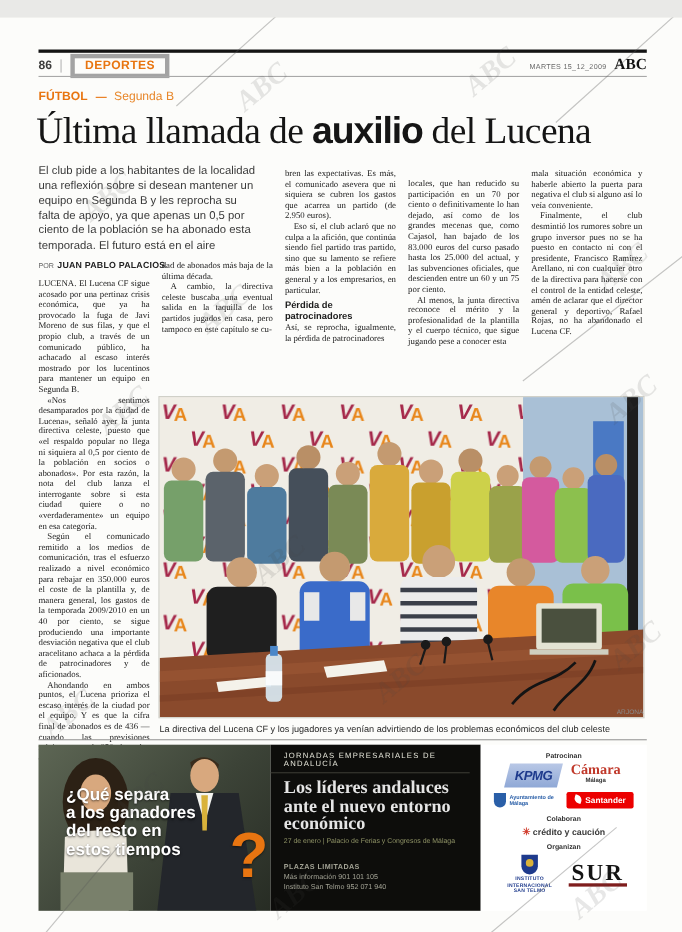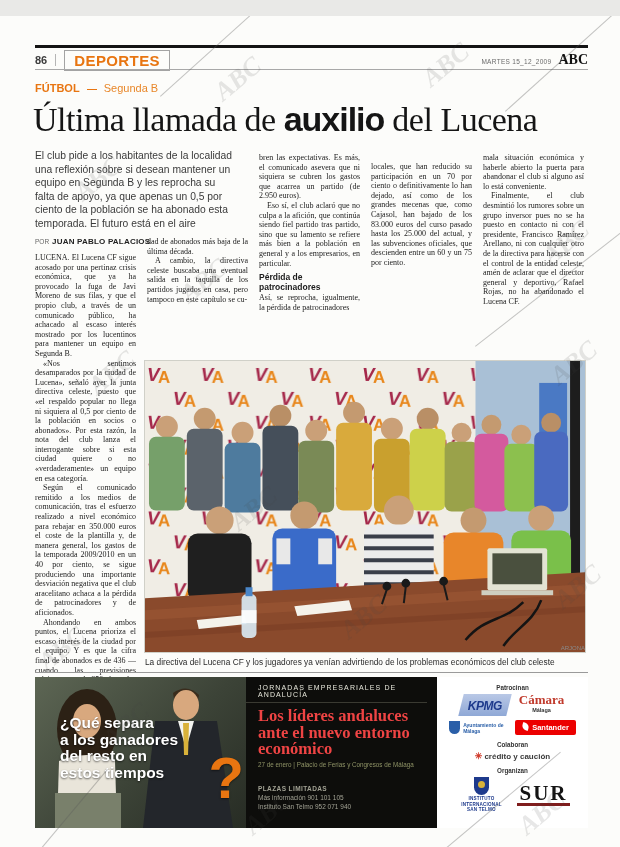--- a/index.html
+++ b/index.html
@@ -3,21 +3,21 @@
 <meta charset="utf-8">
 <style>
   html,body{margin:0;padding:0;background:#e9e9e7;}
   .page{position:relative;width:620px;height:847px;background:#fcfcfa;font-family:"Liberation Serif",serif;overflow:hidden;margin:16px auto;text-decoration:underline;}
 
   
   .top-rule{position:absolute;left:35px;width:553px;top:29px;height:3px;background:#141414;}
   .header-row{position:absolute;left:35px;width:553px;top:36px;height:16px;display:flex;align-items:center;font-family:"Liberation Sans",sans-serif;}
   .page-num{font-size:11px;font-weight:bold;color:#3c3c3c;margin-right:8px;}
   .hdr-div{width:1px;height:12px;background:#b5b5b5;margin-right:8px;}
-  .section-box{border:1px solid #a3a3a3;color:#e87511;font-weight:bold;font-size:15px;letter-spacing:.4px;padding:1px 9px 1px 9px;}
+  .section-box{border:4px solid #a3a3a3;color:#e87511;font-weight:bold;font-size:11px;letter-spacing:.4px;padding:1px 9px 1px 9px;}
   .hdr-right{margin-left:auto;display:flex;align-items:baseline;gap:7px;}
   .hdr-date{font-size:6.5px;color:#6a6a6a;letter-spacing:.3px;}
   .hdr-brand{font-family:"Liberation Serif",serif;font-size:14px;font-weight:bold;color:#111;}
   .header-rule{position:absolute;left:35px;width:553px;top:53px;height:1px;background:#a8a8a8;}
 
   
   .kicker{position:absolute;left:35px;top:66px;font-family:"Liberation Sans",sans-serif;font-size:11px;color:#e87511;}
   .kicker .k1{font-weight:bold;}
   .kicker .ksep{display:inline-block;width:10px;border-bottom:1px solid #e87511;margin:0 4px 2px 4px;}
   .kicker .k2{color:#e8872a;}
@@ -51,21 +51,21 @@
   .caption-rule{position:absolute;left:35px;width:553px;top:656px;height:1px;background:#9a9a9a;}
 
   
   .ad{position:absolute;left:35px;top:661px;width:553px;height:151px;display:flex;}
   .ad-photo{position:relative;width:211px;height:151px;background:linear-gradient(135deg,#5d6654 0%,#3c4337 55%,#272c24 100%);overflow:hidden;}
   .ad-photo svg{position:absolute;inset:0;width:100%;height:100%;}
   .ad-q{position:absolute;right:26px;top:38px;width:160px;color:#fff;font-family:"Liberation Sans",sans-serif;font-weight:bold;font-size:15.5px;line-height:16.5px;white-space:pre-line;text-shadow:0 1px 2px rgba(0,0,0,.6);}
   .ad-qmark{position:absolute;right:2px;top:72px;font-family:"Liberation Sans",sans-serif;font-weight:bold;font-size:58px;line-height:58px;color:#e87511;text-shadow:0 1px 2px rgba(0,0,0,.5);}
   .ad-black{position:relative;width:191px;height:151px;background:#0d0d0b;color:#cfcfc2;padding:0;box-sizing:border-box;}
   .ad-ev-header{font-family:"Liberation Sans",sans-serif;font-size:7px;letter-spacing:1.1px;color:#e6e6da;padding:7px 0 4px 12px;border-bottom:1px solid #3a3a32;margin:0 10px 5px 0;}
-  .ad-title{font-family:"Liberation Serif",serif;font-weight:bold;font-size:16.5px;line-height:16.5px;color:#ef4444;margin:2px 0 3px 12px;white-space:pre-line;}
+  .ad-title{font-family:"Liberation Serif",serif;font-weight:bold;font-size:16.5px;line-height:16.5px;color:#e5e5e5;margin:2px 0 3px 12px;white-space:pre-line;}
   .ad-details{font-family:"Liberation Sans",sans-serif;font-size:6.3px;color:#8f9366;margin:2px 0 0 12px;}
   .ad-small{font-family:"Liberation Sans",sans-serif;font-size:6.5px;color:#a2a294;margin:0 0 2px 12px;}
   .ad-small.b{font-weight:bold;letter-spacing:.4px;margin-top:17px;}
   .ad-logos{position:relative;width:151px;height:151px;background:#fff;font-family:"Liberation Sans",sans-serif;display:flex;flex-direction:column;align-items:center;padding-top:5px;box-sizing:border-box;}
   .lg-label{font-size:6.3px;font-weight:bold;color:#333;margin:2px 0 3px 0;}
   .lg-row{display:flex;align-items:center;justify-content:center;gap:10px;margin-bottom:4px;}
   .kpmg{background:linear-gradient(#b9c8e6,#8fa8d6);transform:skewX(-14deg);padding:2px 7px;}
   .kpmg span{display:inline-block;transform:skewX(14deg);font-weight:bold;font-style:italic;font-size:12px;color:#1e3a8c;letter-spacing:-.5px;}
   .camara{text-align:center;line-height:10px;}
   .camara .cam{font-family:"Liberation Serif",serif;font-weight:bold;font-size:13px;color:#c0392b;}
@@ -127,23 +127,24 @@
     <p class="ind">A cambio, la directiva celeste buscaba una eventual salida en la taquilla de los partidos jugados en casa, pero tampoco en este capítulo se cu-</p>
   </div>
   <div class="col col3">
     <p>bren las expectativas. Es más, el comunicado asevera que ni siquiera se cubren los gastos que acarrea un partido (de 2.950 euros).</p>
     <p class="ind">Eso sí, el club aclaró que no culpa a la afición, que continúa siendo fiel partido tras partido, sino que su lamento se refiere más bien a la población en general y a los empresarios, en particular.</p>
     <h3 class="subhead">Pérdida de patrocinadores</h3>
     <p>Así, se reprocha, igualmente, la pérdida de patrocinadores</p>
   </div>
   <div class="col col4">
     <p>locales, que han reducido su participación en un 70 por ciento o definitivamente lo han dejado, así como de los grandes mecenas que, como Cajasol, han bajado de los 83.000 euros del curso pasado hasta los 25.000 del actual, y las subvenciones oficiales, que descienden entre un 60 y un 75 por ciento.</p>
+    <p class="ind">Al menos, la junta directiva reconoce el mérito y la profesionalidad de la plantilla y el cuerpo técnico, que sigue jugando pese a conocer esta</p>
   </div>
   <div class="col col5">
-    <p>mala situación económica y haberle abierto la puerta para abandonar el club si alguno así lo está conveniente.</p>
+    <p>mala situación económica y haberle abierto la puerta para negativa el club si alguno así lo veía conveniente.</p>
     <p class="ind">Finalmente, el club desmintió los rumores sobre un grupo inversor pues no se ha puesto en contacto ni con el presidente, Francisco Ramírez Arellano, ni con cualquier otro de la directiva para hacerse con el control de la entidad celeste, amén de aclarar que el director general y deportivo, Rafael Rojas, no ha abandonado el Lucena CF.</p>
   </div>
 
   <div class="photo">
     <svg viewBox="0 0 442 292" preserveAspectRatio="none">
       <defs>
         <pattern id="vaPat" x="0" y="0" width="54" height="48" patternUnits="userSpaceOnUse">
           <text class="pv" x="2" y="20">V</text>
           <text class="pa" x="13" y="22">A</text>
           <text class="pv" x="28" y="44">V</text>

